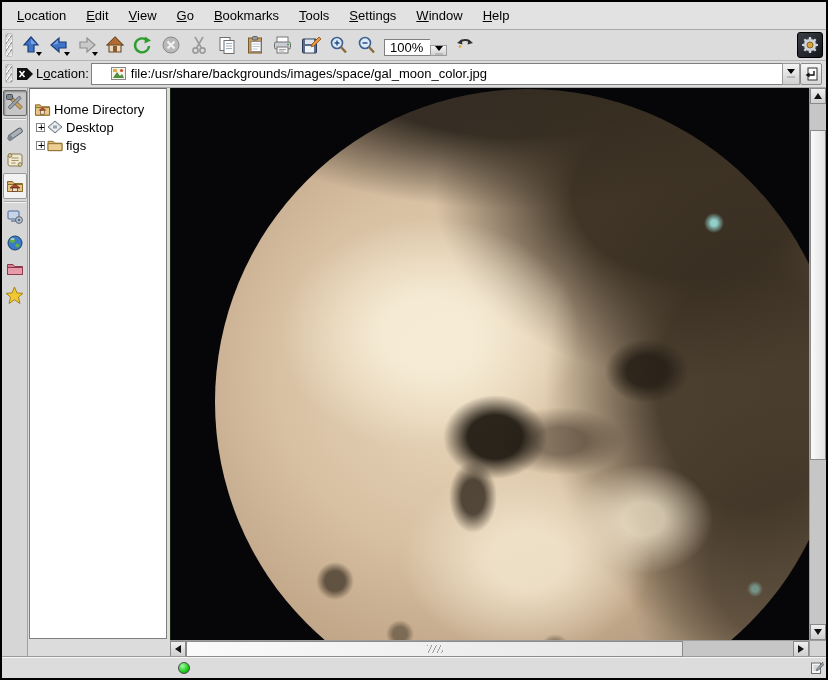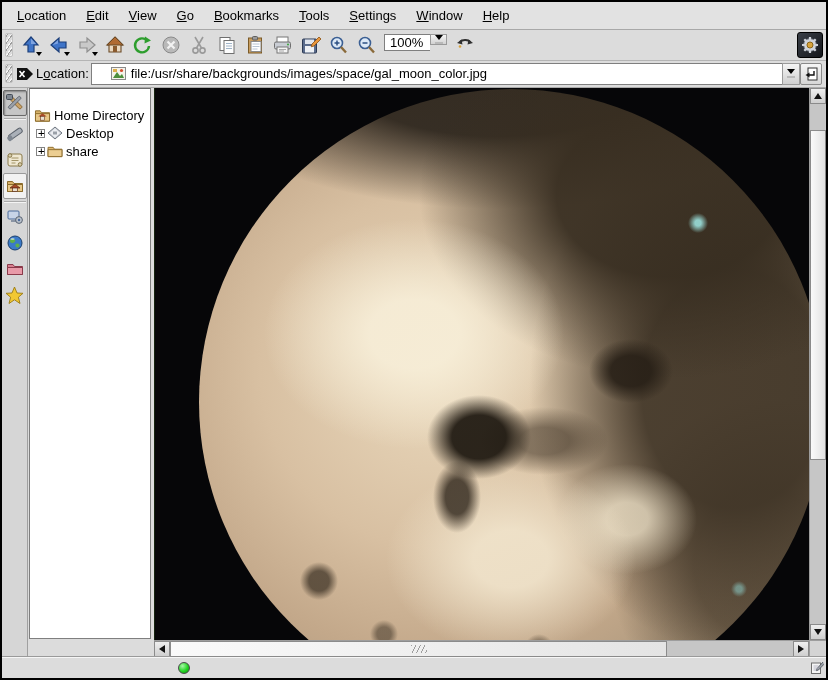--- a/index.html
+++ b/index.html
@@ -16,21 +16,21 @@
   
   .toolbar { height:31px; display:flex; align-items:center; gap:1px; padding:1px 2px;
              background:#dcdcdc; border-bottom:1px solid #b4b4b4; flex:0 0 auto; position:relative; }
   .handle { width:8px; height:86%; margin:0 3px 0 1px; border:1px solid #c2c2c2; border-radius:2px;
             background:repeating-linear-gradient(125deg,#f6f6f6 0 1px,#9d9d9d 1px 2px,#dcdcdc 2px 4px); }
   .tbtn { width:27px; height:26px; display:flex; align-items:center; justify-content:center;
           border:1px solid transparent; border-radius:2px; position:relative; background:transparent; }
   .tbtn svg { display:block; }
   .tbtn .caret { position:absolute; right:1px; bottom:1px; width:0; height:0;
                  border-left:3px solid transparent; border-right:3px solid transparent; border-top:4px solid #000; }
-  .zoombox { display:flex; align-items:flex-start; height:22px; margin:0 3px; }
+  .zoombox { display:flex; align-items:flex-end; height:22px; margin:0 3px; }
   .zoombox .field { width:46px; background:#fff; border:1px solid #7f7f7f; border-right:none;
                     display:flex; align-items:center; padding-left:5px; }
   .zoombox .arrowbtn { width:17px; border:1px solid #9a9a9a; background:linear-gradient(#f4f4f4,#d2d2d2);
                        display:flex; flex-direction:column; align-items:center; justify-content:center; gap:2px; }
   .tri-down { width:0; height:0; border-left:4px solid transparent; border-right:4px solid transparent; border-top:5px solid #000; }
   .tinybar { width:8px; height:2px; background:#b9b9b9; }
   .spacer { flex:1; }
   .applogo { width:26px; height:26px; margin-right:1px; border-radius:3px; background:linear-gradient(135deg,#3a3f47,#14161b);
              display:flex; align-items:center; justify-content:center; border:1px solid #000; }
 
@@ -49,22 +49,22 @@
 
   
   .content { flex:1; display:flex; min-height:0; }
   .sidestrip { width:26px; flex:0 0 auto; border-right:1px solid #a0a0a0; background:#d6d6d6;
                display:flex; flex-direction:column; align-items:center; padding-top:2px; }
   .sbtn { width:24px; height:26px; display:flex; align-items:center; justify-content:center; border:1px solid transparent; border-radius:2px; }
   .sbtn.pressed { border:1px solid #6a6a6a; background:#c6c6c6; box-shadow:inset 1px 1px 2px rgba(0,0,0,.35); }
   .sbtn.active  { border:1px solid #9a9a9a; background:#f2f2f2; }
   .sdivider { width:22px; height:1px; background:#aaa; margin:2px 0; box-shadow:0 1px 0 #f4f4f4; }
 
-  .treepanel { width:122px; flex:0 0 auto; background:#fff; border:1px solid #7f7f7f; border-top-color:#6c6c6c;
-               margin:0 0 18px 1px; padding:17px 0 0 2px; overflow:hidden; }
+  .treepanel { width:138px; flex:0 0 auto; background:#fff; border:1px solid #7f7f7f; border-top-color:#6c6c6c;
+               margin:0 0 18px 1px; padding:11px 0 0 2px; overflow:hidden; }
   .trow { display:flex; align-items:center; height:18px; gap:2px; white-space:nowrap; }
   .trow .lbl { padding-left:1px; }
   .expander { width:9px; height:9px; border:1px solid #848484; background:#fff; position:relative; margin-left:4px; flex:0 0 auto; }
   .expander .plus-sign { position:absolute; left:1px; top:-3px; font-size:11px; line-height:13px; font-family:"DejaVu Sans Mono",monospace; }
 
   .splitter { width:3px; flex:0 0 auto; background:#dcdcdc; }
 
   .viewcol { flex:1; display:flex; flex-direction:column; min-width:0; }
   .viewrow { flex:1; display:flex; min-height:0; }
   .view { position:relative; flex:1; background:#060608; overflow:hidden; border-left:1px solid #15240f; }
@@ -391,21 +391,21 @@
         <span class="lbl">Desktop</span>
       </div>
       <div class="trow">
         <span class="expander">
             <span class="plus-sign">+</span>
           </span>
         <svg width="16" height="13" viewBox="0 0 17 14" style="flex:0 0 auto">
           <path d="M1 2.5 h5.5 l1.5 2 h8 v8 h-15 z" fill="#e0ba74" stroke="#8a6a2a"></path>
           <path d="M1 5 h15 v7.5 h-15 z" fill="#ecce92" stroke="#8a6a2a"></path>
         </svg>
-        <span class="lbl">share</span>
+        <span class="lbl">figs</span>
       </div>
     </div>
 
     <div class="splitter"></div>
 
     <div class="viewcol">
       <div class="viewrow">
         <div class="view">
           <div class="moon"></div>
         </div>

